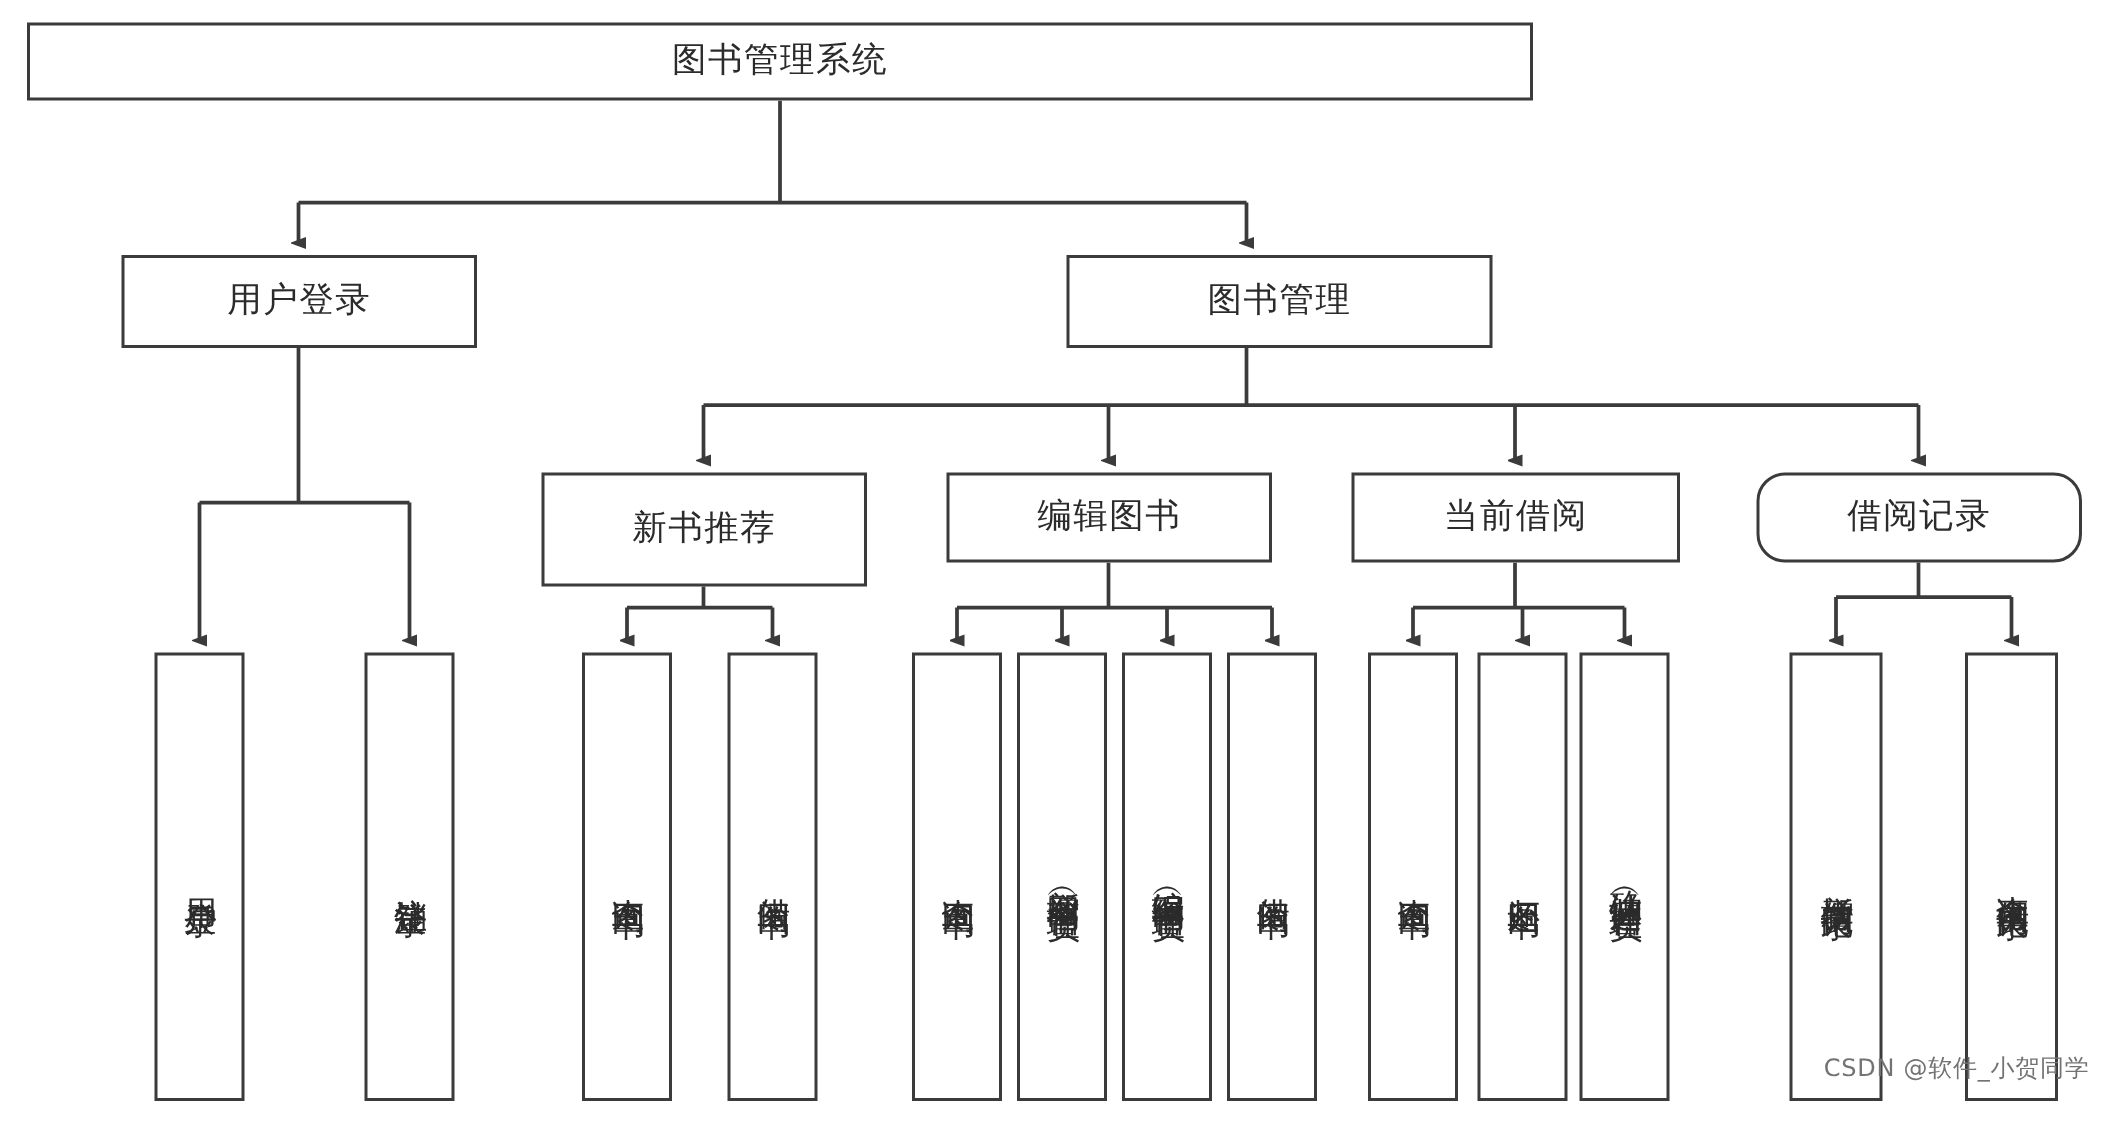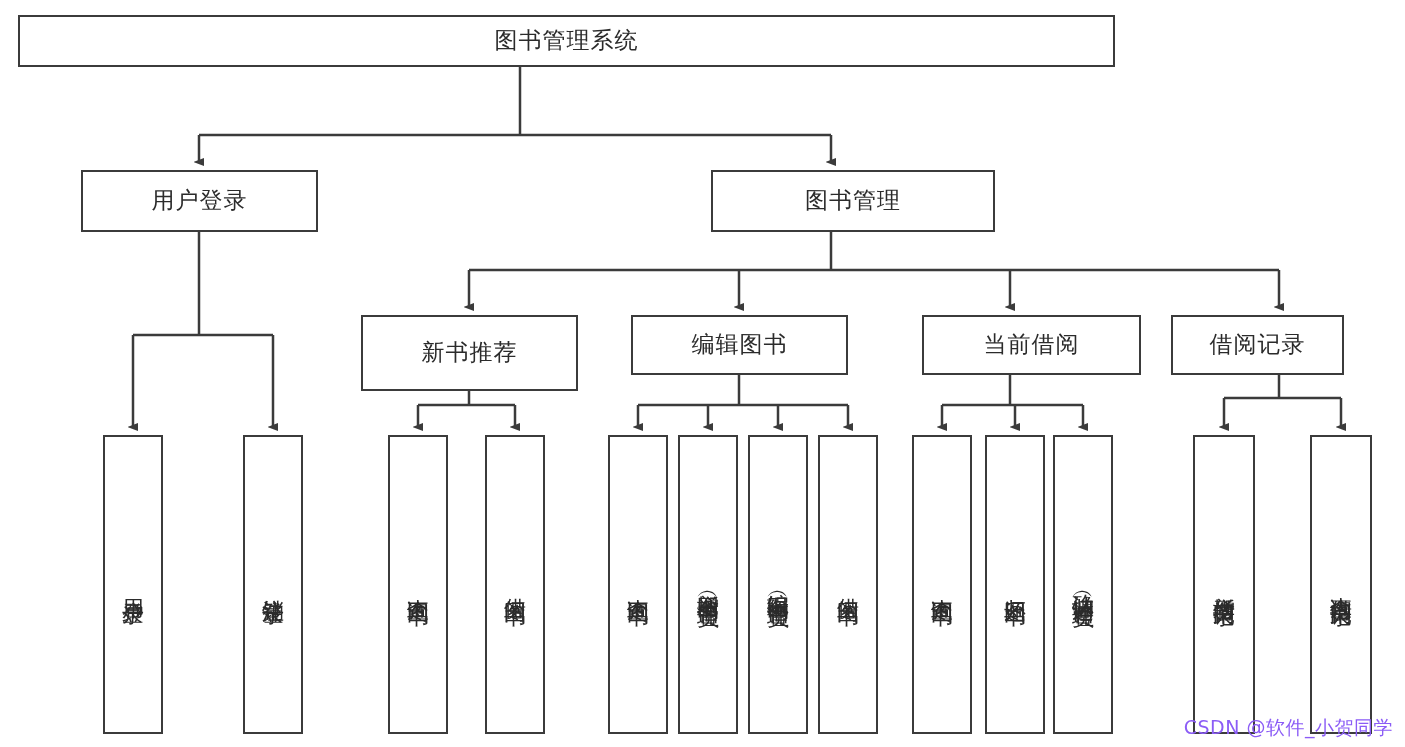--- a/index.html
+++ b/index.html
@@ -54,23 +54,23 @@
     position: absolute;
     left: 0;
     top: 0;
     width: 1405px;
     height: 747px;
     pointer-events: none;
   }
   .watermark {
     position: absolute;
     right: 12px;
-    bottom: 6px;
-    font-size: 19px;
-    color: #8b5cf6;
+    bottom: 24px;
+    font-size: 16px;
+    color: #737373;
     letter-spacing: 0.5px;
     white-space: nowrap;
     z-index: 5;
   }
 </style>
 </head>
 <body>
 
 <div id="canvas">
 
@@ -120,41 +120,41 @@
       <path d="M1015,405 L1015,427" marker-end="url(#arrow)"></path>
       <path d="M1083,405 L1083,427" marker-end="url(#arrow)"></path>
 
       <path d="M1279,375 L1279,398"></path>
       <path d="M1224,398 L1341,398"></path>
       <path d="M1224,398 L1224,427" marker-end="url(#arrow)"></path>
       <path d="M1341,398 L1341,427" marker-end="url(#arrow)"></path>
     </g>
   </svg>
 
-  <div class="node root" style="left:18px; top:15px; width:1097px; height:52px;">
+  <div class="node root" style="left:18px; top:15px; width:1004px; height:52px;">
     <span class="label">图书管理系统</span>
   </div>
 
   <div class="node l2" style="left:81px; top:170px; width:237px; height:62px;">
     <span class="label">用户登录</span>
   </div>
   <div class="node l2" style="left:711px; top:170px; width:284px; height:62px;">
     <span class="label">图书管理</span>
   </div>
 
   <div class="node l3" style="left:361px; top:315px; width:217px; height:76px;">
     <span class="label">新书推荐</span>
   </div>
   <div class="node l3" style="left:631px; top:315px; width:217px; height:60px;">
     <span class="label">编辑图书</span>
   </div>
-  <div class="node l3" style="left:922px; top:315px; width:219px; height:60px;">
+  <div class="node l3" style="left:901px; top:315px; width:219px; height:60px;">
     <span class="label">当前借阅</span>
   </div>
-  <div class="node l3" style="left:1171px; top:315px; width:173px; height:60px;">
+  <div class="node l3" style="left:1171px; top:315px; width:217px; height:60px;border-radius:19px;">
     <span class="label">借阅记录</span>
   </div>
 
   <div class="node vertical" style="left:103px; top:435px; width:60px; height:299px;">
     <span class="label">用户登录</span>
   </div>
   <div class="node vertical" style="left:243px; top:435px; width:60px; height:299px;">
     <span class="label">注销登录</span>
   </div>
 

